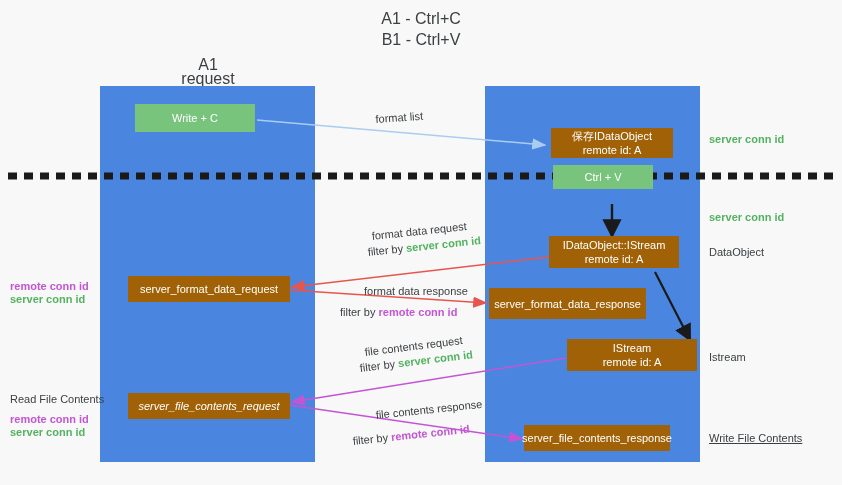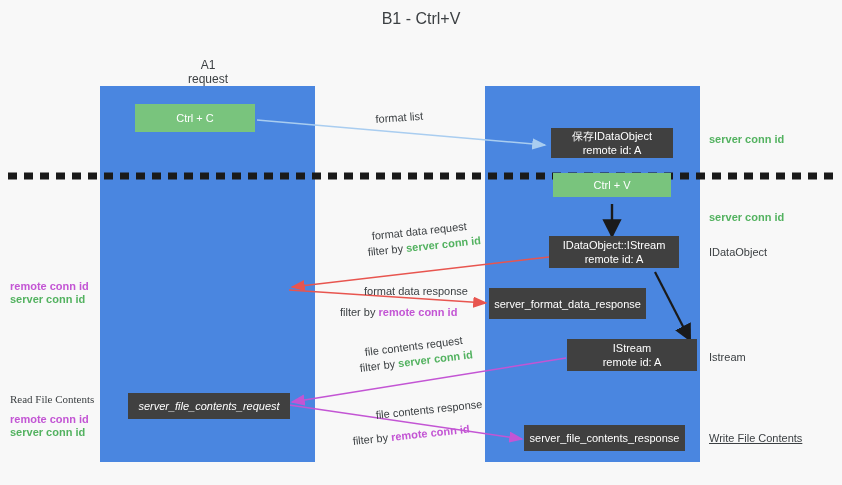--- a/index.html
+++ b/index.html
@@ -12,34 +12,34 @@
   }
   #canvas{position:absolute;inset:0;}
   .svg-layer{position:absolute;left:0;top:0;width:842px;height:485px;pointer-events:none;}
 
   .title{
     position:absolute;left:0;top:8px;width:842px;text-align:center;
     font-size:16px;line-height:21px;color:#3c4043;
   }
 
   .col-head{
-    position:absolute;text-align:center;font-size:12px;line-height:14px;
+    position:absolute;text-align:center;font-size:16px;line-height:14px;
     color:#3c4043;width:160px;
   }
   .col-head .l2{display:block;}
 
   .lane{position:absolute;background:#4a86e0;}
 
   .box{
     position:absolute;display:flex;align-items:center;justify-content:center;
     text-align:center;color:#ffffff;font-size:11px;line-height:14px;
     box-sizing:border-box;padding:2px 4px;
   }
   .box.green{background:#79c47d;}
-  .box.orange{background:#404040;}
+  .box.orange{background:#a16207;}
 
   .anno{
     position:absolute;font-size:11px;line-height:14px;color:#3c4043;
     white-space:nowrap;
   }
   .anno.rot{transform-origin:left top;}
   .green-txt{color:#53b260;font-weight:bold;}
   .purple-txt{color:#c355d4;font-weight:bold;}
   .plain-b{color:#3c4043;}
 
@@ -48,20 +48,21 @@
   }
   .side-label.bold-green{color:#53b260;font-weight:bold;}
   .side-label.bold-purple{color:#c355d4;font-weight:bold;}
 </style>
 </head>
 <body>
 
 <div id="canvas">
 
   <div class="title">
+    <div>A1 - Ctrl+C</div>
     <div>B1 - Ctrl+V</div>
   </div>
 
   <div class="col-head" style="left:128px;top:58px;">
     <span>A1</span>
     <span class="l2">request</span>
   </div>
   <div class="col-head" style="left:513px;top:58px;margin-top:28px;">
     <span>B1</span>
     <span class="l2">connection</span>
@@ -97,52 +98,55 @@
     <line x1="289" y1="290" x2="486" y2="303" stroke="#e8554f" stroke-width="1.6" marker-end="url(#ar-red)"></line>
 
     <line x1="566" y1="358" x2="292" y2="402" stroke="#c355d4" stroke-width="1.6" marker-end="url(#ar-mag)"></line>
 
     <line x1="289" y1="405" x2="522" y2="439" stroke="#c355d4" stroke-width="1.6" marker-end="url(#ar-mag)"></line>
 
     <line x1="8" y1="176" x2="834" y2="176" stroke="#1a1a1a" stroke-width="7" stroke-dasharray="9 7"></line>
   </svg>
 
   <div class="box green" style="left:135px;top:104px;width:120px;height:28px;">
-    <span>Ctrl + C</span>
+    <span>Write + C</span>
   </div>
 
+  <div class="box orange" style="left:128px;top:276px;width:162px;height:26px;">
+    <span>server_format_data_request</span>
+  </div>
 
   <div class="box orange" style="left:128px;top:393px;width:162px;height:26px;font-style:italic;">
     <span>server_file_contents_request</span>
   </div>
 
   <div class="box orange" style="left:551px;top:128px;width:122px;height:30px;flex-direction:column;">
     <span>保存IDataObject</span>
     <span>remote id: A</span>
   </div>
 
-  <div class="box green" style="left:553px;top:173px;width:118px;height:24px;text-align:center;">
+  <div class="box green" style="left:553px;top:165px;width:100px;height:24px;text-align:center;">
     <span>Ctrl + V</span>
   </div>
 
   <div class="box orange" style="left:549px;top:236px;width:130px;height:32px;flex-direction:column;">
     <span>IDataObject::IStream</span>
     <span>remote id: A</span>
   </div>
 
   <div class="box orange" style="left:489px;top:288px;width:157px;height:31px;">
     <span>server_format_data_response</span>
   </div>
 
   <div class="box orange" style="left:567px;top:339px;width:130px;height:32px;flex-direction:column;">
     <span>IStream</span>
     <span>remote id: A</span>
   </div>
 
-  <div class="box orange" style="left:524px;top:425px;width:161px;height:26px;">
+  <div class="box orange" style="left:524px;top:425px;width:146px;height:26px;">
     <span>server_file_contents_response</span>
   </div>
 
   <div class="anno rot" style="left:375px;top:112px;transform:rotate(-4deg);">
     <span>format list</span>
   </div>
 
   <div class="anno rot" style="left:371px;top:229px;transform:rotate(-6deg);">
     <span>format data request</span>
   </div>
@@ -170,24 +174,24 @@
   <div class="anno rot" style="left:375px;top:408px;transform:rotate(-6deg);">
     <span>file contents response</span>
   </div>
   <div class="anno rot" style="left:352px;top:434px;transform:rotate(-6deg);">
     <span class="plain-b">filter by</span>
     <span class="purple-txt">remote conn id</span>
   </div>
 
   <div class="side-label bold-green" style="left:709px;top:132px;">server conn id</div>
   <div class="side-label bold-green" style="left:709px;top:210px;">server conn id</div>
-  <div class="side-label" style="left:709px;top:245px;">IDataObject</div>
+  <div class="side-label" style="left:709px;top:245px;">DataObject</div>
   <div class="side-label" style="left:709px;top:350px;">Istream</div>
   <div class="side-label" style="left:709px;top:431px;text-decoration:underline;">Write File Contents</div>
 
   <div class="side-label bold-purple" style="left:10px;top:279px;">remote conn id</div>
   <div class="side-label bold-green" style="left:10px;top:292px;">server conn id</div>
 
-  <div class="side-label" style="left:10px;top:392px;font-family:Liberation Serif, serif;">Read File Contents</div>
+  <div class="side-label" style="left:10px;top:392px;">Read File Contents</div>
   <div class="side-label bold-purple" style="left:10px;top:412px;">remote conn id</div>
   <div class="side-label bold-green" style="left:10px;top:425px;">server conn id</div>
 
 </div>
 
 </body></html>

